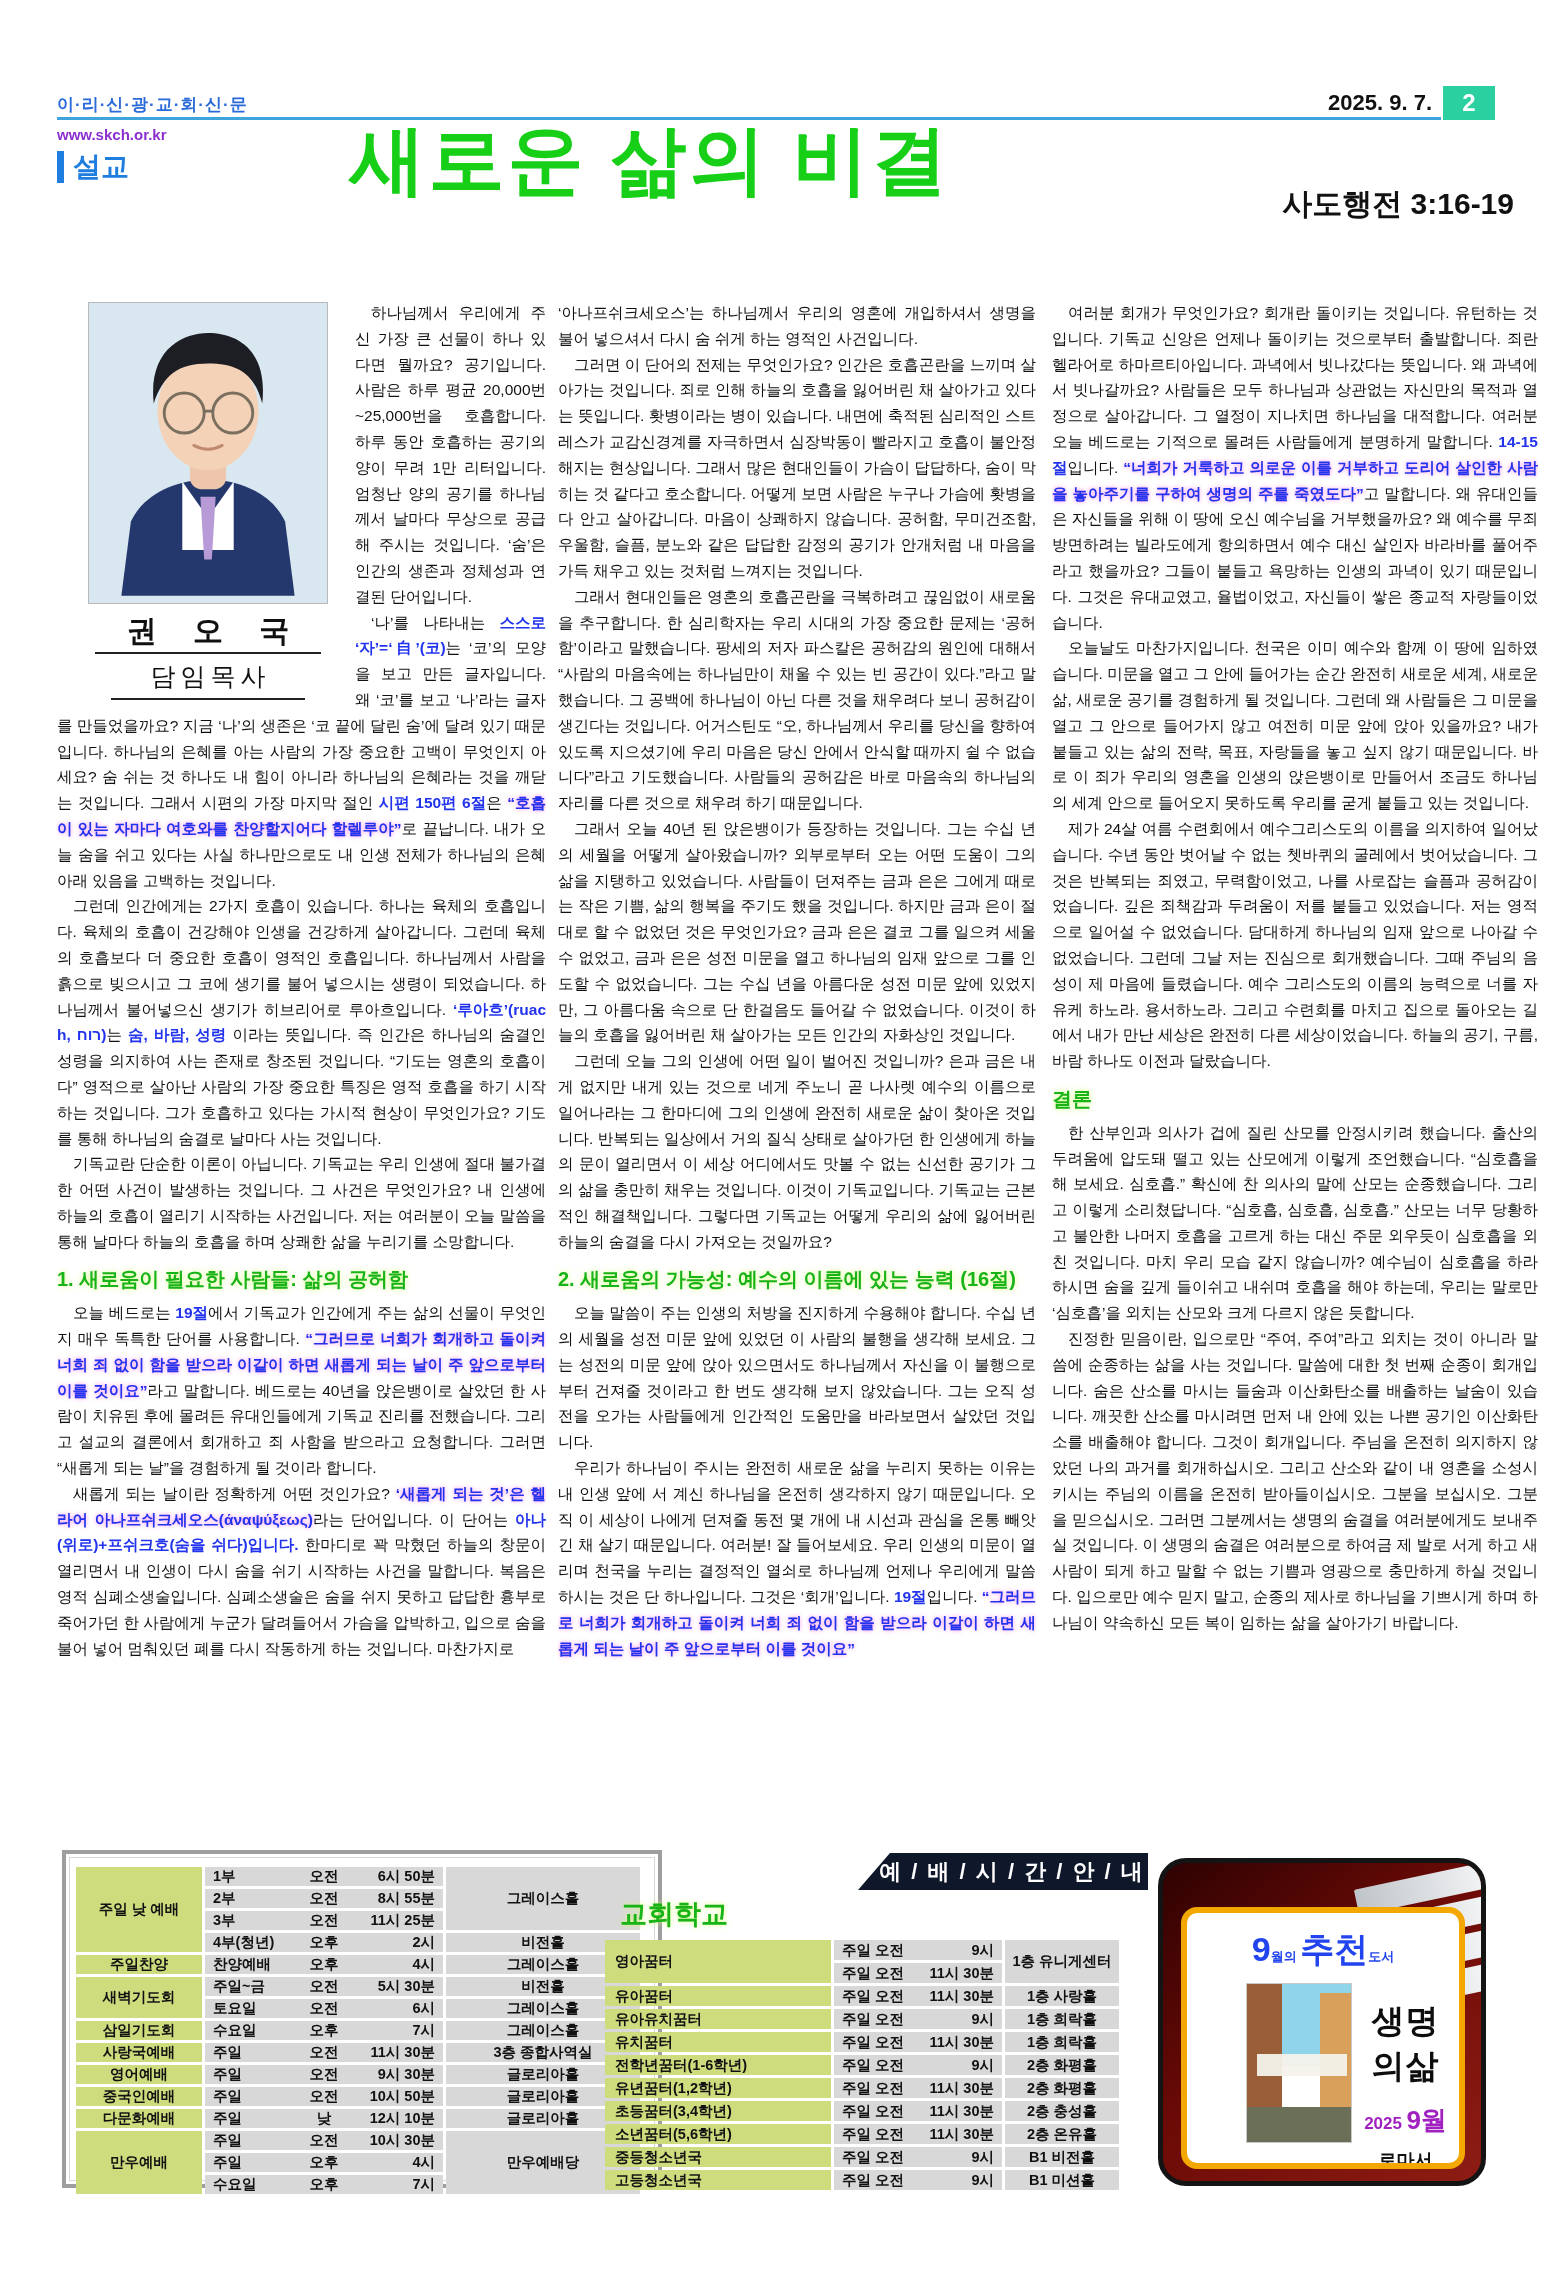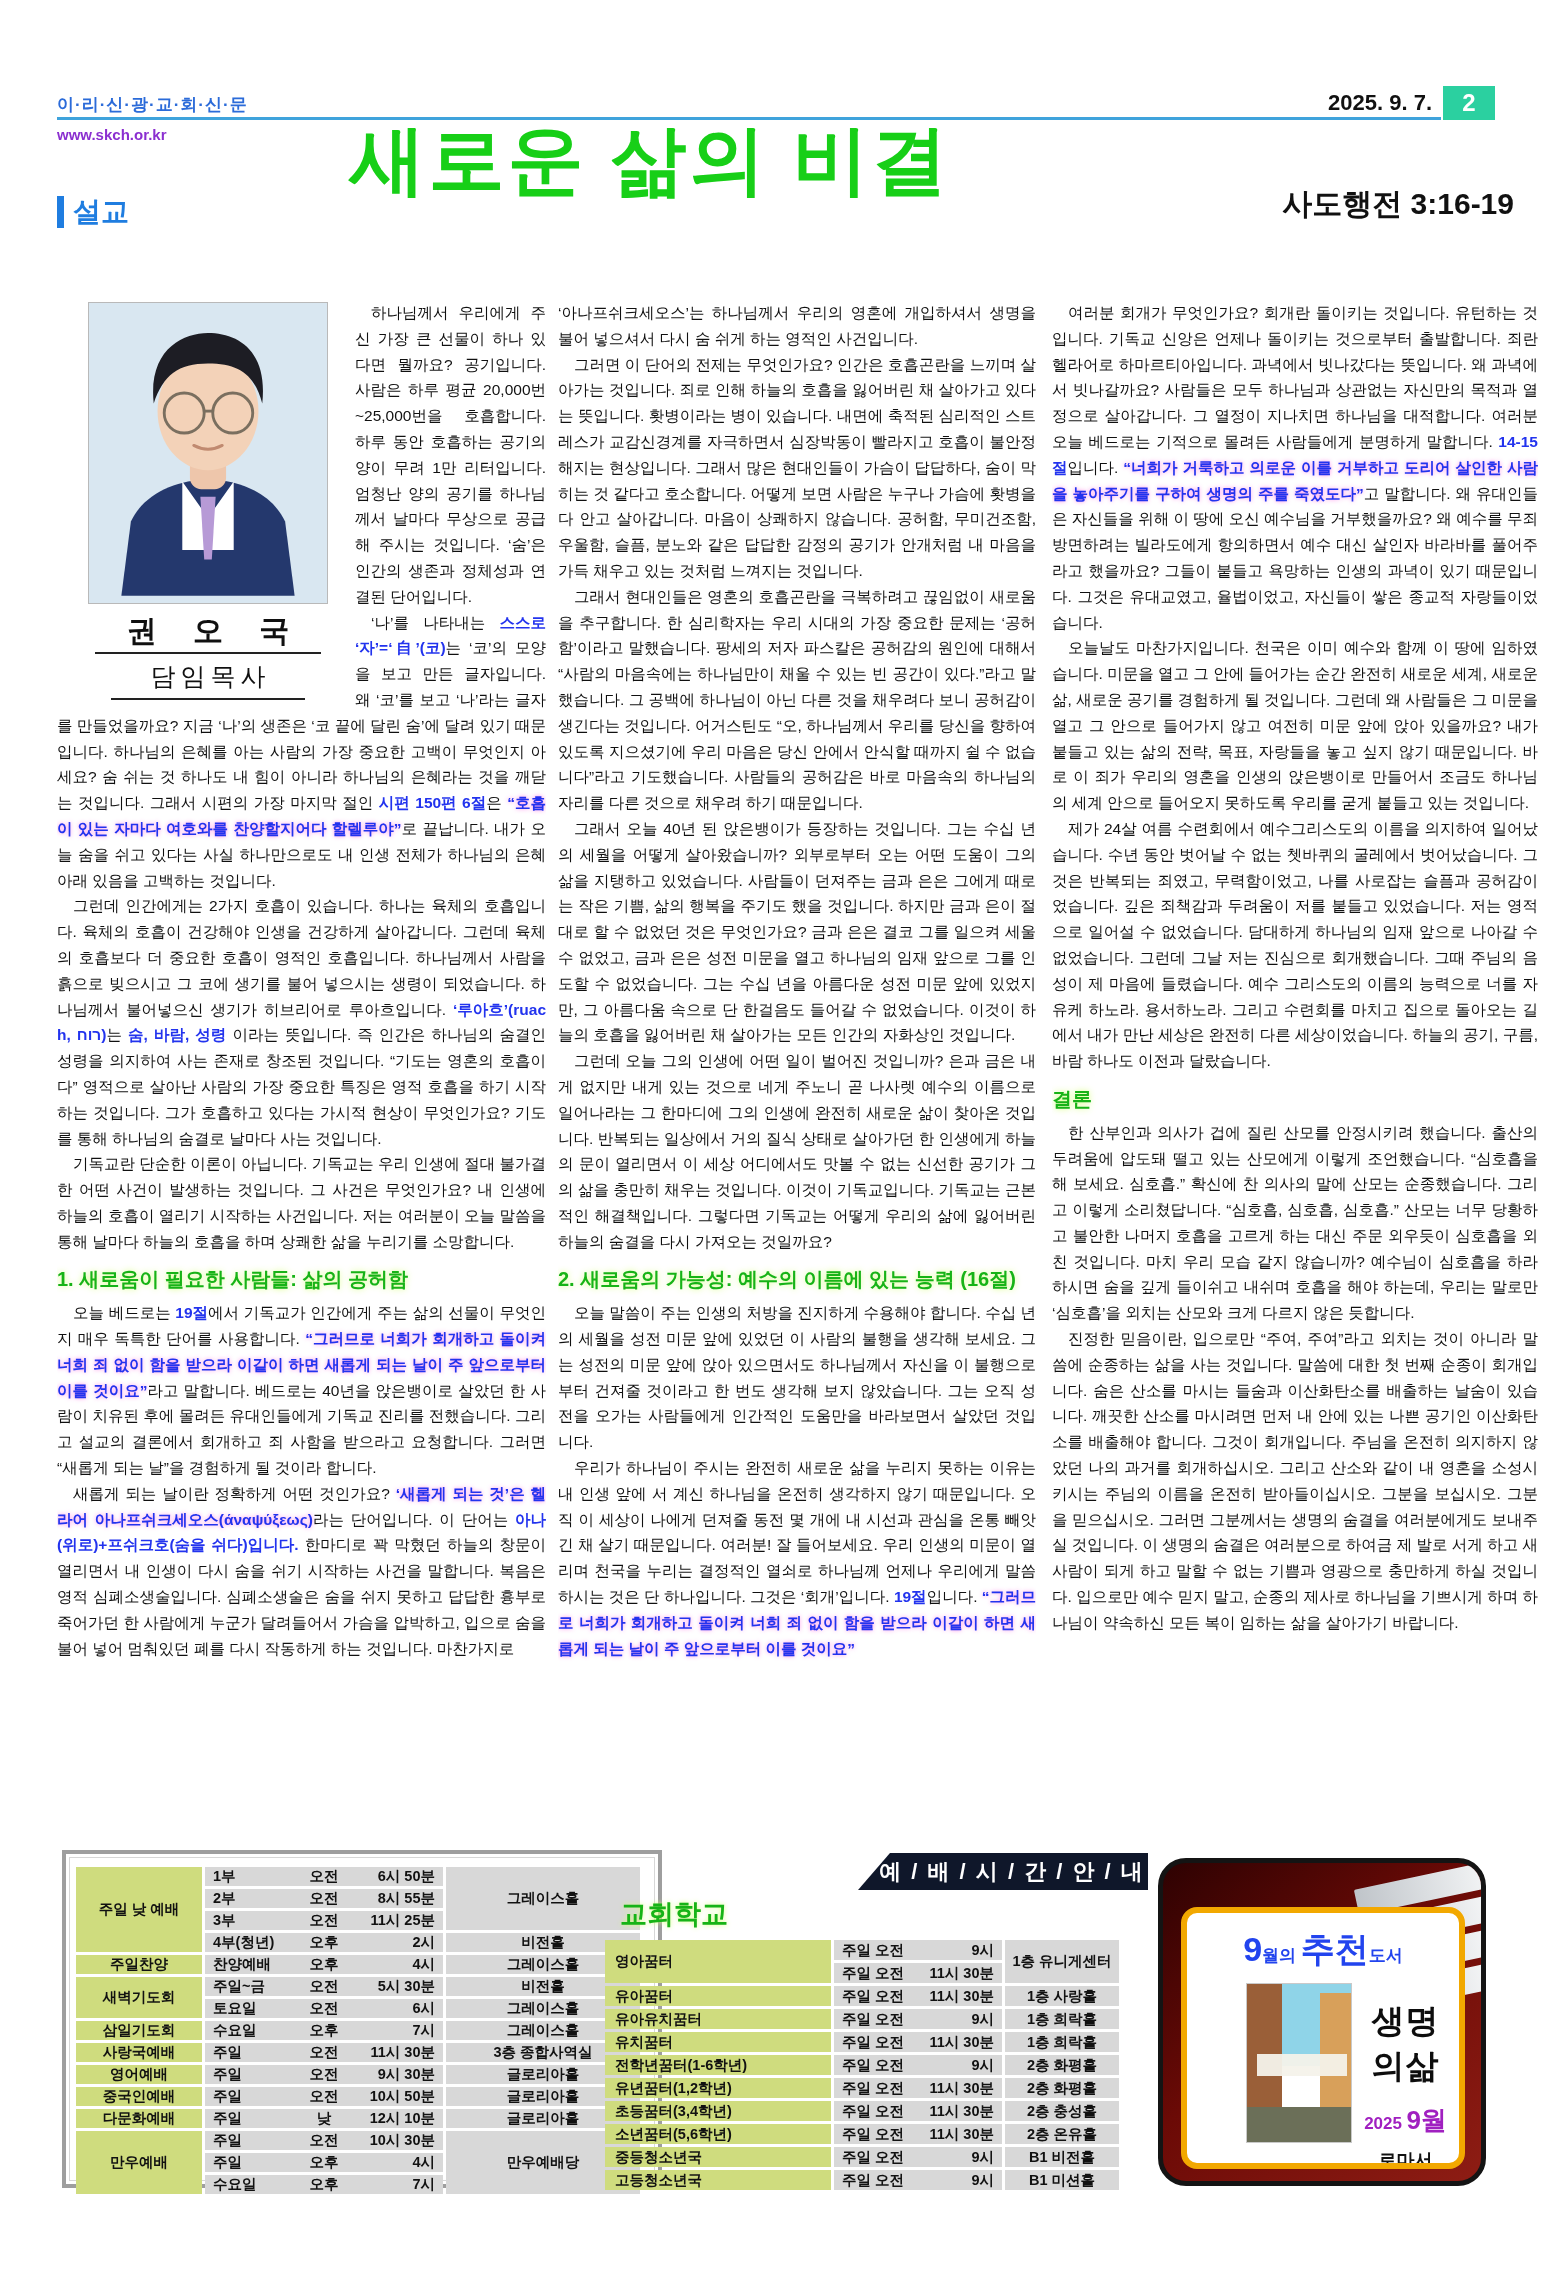--- a/index.html
+++ b/index.html
@@ -5,21 +5,21 @@
   html,body{margin:0;padding:0;}
   body{width:1546px;height:2275px;position:relative;background:#ffffff;
        font-family:"Liberation Sans","DejaVu Sans",sans-serif;color:#111;}
   
   .paper-name{position:absolute;left:57px;top:93px;font-size:17px;font-weight:bold;color:#2b6bd9;letter-spacing:1px;}
   .header-rule{position:absolute;left:57px;top:117px;width:1384px;height:3px;background:#3fa3dc;}
   .website{position:absolute;left:57px;top:126px;font-size:15px;font-weight:bold;color:#8b2fd0;}
   .date{position:absolute;right:114px;top:90px;font-size:22px;font-weight:bold;color:#111;}
   .page-badge{position:absolute;right:51px;top:86px;width:52px;height:34px;background:#2bd0a0;color:#fff;
               font-size:24px;font-weight:bold;text-align:center;line-height:34px;}
-  .section-label{position:absolute;left:57px;top:148px;display:flex;align-items:center;gap:9px;margin-top:45px;}
+  .section-label{position:absolute;left:57px;top:148px;display:flex;align-items:center;gap:9px;}
   .section-label .bar{width:7px;height:32px;background:#1f7de0;}
   .section-label .txt{font-size:28px;font-weight:bold;color:#1f7de0;}
   .main-title{position:absolute;left:250px;top:118px;width:800px;text-align:center;
               font-size:76px;line-height:1.1;font-weight:900;color:#17cf17;letter-spacing:3px;}
   .scripture-ref{position:absolute;right:32px;top:184px;font-size:30px;font-weight:bold;color:#111;}
   
   .col{position:absolute;top:300px;height:1495px;overflow:hidden;text-align:justify;
        font-size:15.5px;line-height:25.8px;color:#101010;word-break:break-all;}
   #col-left{left:57px;width:489px;}
   #col-mid{left:558px;width:478px;}
@@ -68,21 +68,21 @@
   .book-box{position:absolute;left:1158px;top:1858px;width:328px;height:328px;box-sizing:border-box;
             border:5px solid #141414;border-radius:28px;overflow:hidden;
             background:linear-gradient(140deg,#2e0202 0%,#6b0a06 45%,#8e1d14 100%);}
   .books-art{position:absolute;right:-14px;top:-6px;width:150px;height:200px;}
   .books-art div{position:absolute;right:0;height:26px;width:140px;background:linear-gradient(90deg,#bfc4c9,#f6f7f8);
                  transform:rotate(-12deg);border-radius:2px;}
   .book-panel{position:absolute;left:18px;right:16px;top:44px;bottom:12px;background:#fff;
               border:6px solid #f2a800;border-radius:16px;box-sizing:border-box;overflow:hidden;}
   .book-line1{text-align:center;margin-top:14px;color:#2244ee;font-weight:bold;}
   .book-line1 .big{font-size:34px;}
-  .book-line1 .small{font-size:17px;}
+  .book-line1 .small{font-size:13px;}
   .book-row{display:flex;margin-top:10px;padding-left:45px;}
   .book-cover{width:104px;height:158px;margin-left:14px;border:1px solid #c9c9c9;position:relative;overflow:hidden;flex:none;}
   .bc-sky{position:absolute;left:0;top:0;right:0;height:52%;background:#8fd4e8;}
   .bc-brick{position:absolute;left:0;top:0;bottom:0;width:34%;background:#9a5f38;}
   .bc-build{position:absolute;right:0;top:6%;bottom:0;width:30%;background:#d8a05a;}
   .bc-band{position:absolute;left:10%;top:44%;right:4%;height:14%;background:#f4f2ea;opacity:.95;}
   .bc-ground{position:absolute;left:0;bottom:0;right:0;height:22%;background:#6b6f58;}
   .book-info{flex:1;text-align:center;padding:4px 6px 0 6px;}
   .book-title{font-size:33px;font-weight:900;color:#0d0d0d;letter-spacing:1px;margin-top:12px;}
   .book-date{margin-top:14px;color:#a020c0;font-weight:bold;}

